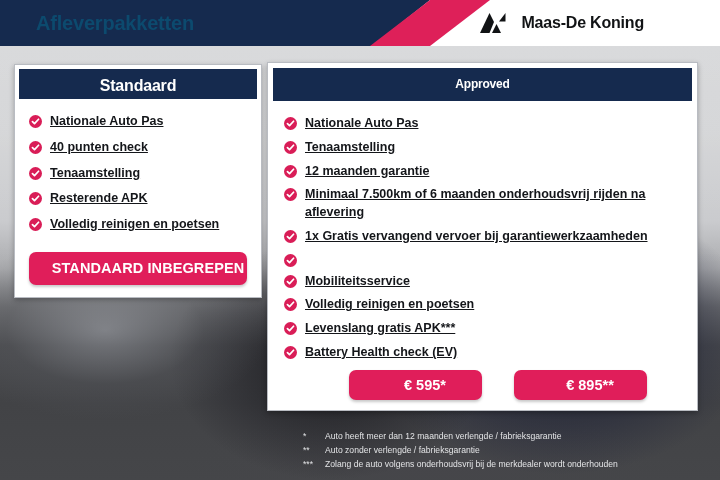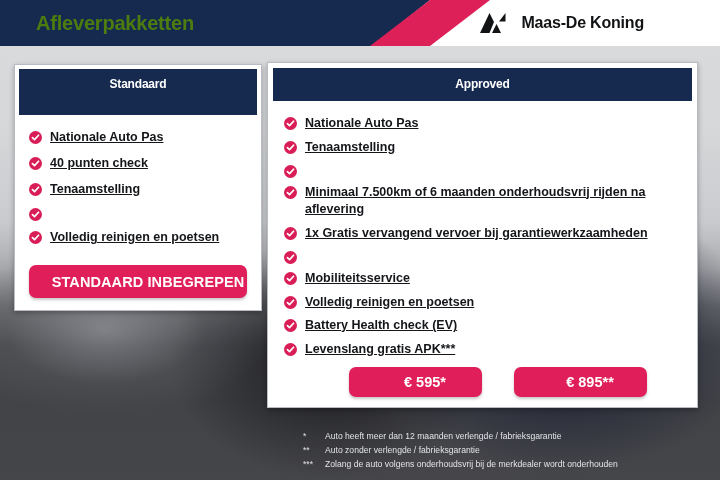--- a/index.html
+++ b/index.html
@@ -54,21 +54,21 @@
     clip-path:polygon(0 0, 100% 0, 86.5% 100%, 0 100%);
   }
   .header-pink {
     position:absolute; left:370px; top:0; height:46px; width:120px;
     background:#de2059;
     clip-path:polygon(50% 0, 100% 0, 50% 100%, 0 100%);
   }
   .header-title {
     position:absolute; left:36px; top:0; height:46px;
     display:flex; align-items:center;
-    color:#4d7c0f;
+    color:#0c4a6e;
     font-size:20px; font-weight:bold; letter-spacing:-0.2px;
   }
   .brand {
     position:absolute; right:76px; top:0; height:46px;
     display:flex; align-items:center; gap:15px;
   }
   .brand-mark { width:26px; height:20px; display:block; }
   .brand-name {
     color:#111315; font-size:16px; font-weight:bold; letter-spacing:-0.2px;
   }
@@ -84,21 +84,21 @@
   .card-approved { left:267px; top:62px; width:431px; }
 
   .card-head {
     background:#152a4e;
     color:#fff;
     text-align:center;
     font-size:17px; font-weight:bold;
     padding:9px 6px 10px;
     letter-spacing:-0.2px;
   }
-  .card-standard .card-head { margin:4px 4px 0; padding:8px 6px 24px; font-size:12px; }
+  .card-standard .card-head { margin:4px 4px 0; padding:8px 6px 4px; font-size:16px; }
   .card-approved .card-head { margin:5px 5px 0; padding:9px 6px 10px; font-size:12px; }
 
   .card-body { padding:14px 14px 12px; }
   .card-approved .card-body { padding:14px 16px 10px; }
 
   ul.feature-list { list-style:none; }
   ul.feature-list li {
     display:flex; align-items:flex-start; gap:8px;
     margin-bottom:8px;
     color:#14161a;
@@ -200,20 +200,21 @@
               </svg>
             </span>
             <span>Tenaamstelling</span>
           </li>
           <li>
             <span class="check">
               <svg viewBox="0 0 10 10">
                 <path d="M1.6 5.1 L3.9 7.3 L8.4 2.5" fill="none" stroke="#ffffff" stroke-width="1.9" stroke-linecap="round" stroke-linejoin="round"></path>
               </svg>
             </span>
+            <span>Resterende APK</span>
           </li>
           <li>
             <span class="check">
               <svg viewBox="0 0 10 10">
                 <path d="M1.6 5.1 L3.9 7.3 L8.4 2.5" fill="none" stroke="#ffffff" stroke-width="1.9" stroke-linecap="round" stroke-linejoin="round"></path>
               </svg>
             </span>
             <span>Volledig reinigen en poetsen</span>
           </li>
         </ul>
@@ -240,20 +241,21 @@
               </svg>
             </span>
             <span>Tenaamstelling</span>
           </li>
           <li>
             <span class="check">
               <svg viewBox="0 0 10 10">
                 <path d="M1.6 5.1 L3.9 7.3 L8.4 2.5" fill="none" stroke="#ffffff" stroke-width="1.9" stroke-linecap="round" stroke-linejoin="round"></path>
               </svg>
             </span>
+            <span>12 maanden garantie</span>
           </li>
           <li>
             <span class="check">
               <svg viewBox="0 0 10 10">
                 <path d="M1.6 5.1 L3.9 7.3 L8.4 2.5" fill="none" stroke="#ffffff" stroke-width="1.9" stroke-linecap="round" stroke-linejoin="round"></path>
               </svg>
             </span>
             <span>Minimaal 7.500km of 6 maanden onderhoudsvrij rijden na aflevering</span>
           </li>
           <li>
@@ -286,29 +288,29 @@
               </svg>
             </span>
             <span>Volledig reinigen en poetsen</span>
           </li>
           <li>
             <span class="check">
               <svg viewBox="0 0 10 10">
                 <path d="M1.6 5.1 L3.9 7.3 L8.4 2.5" fill="none" stroke="#ffffff" stroke-width="1.9" stroke-linecap="round" stroke-linejoin="round"></path>
               </svg>
             </span>
+            <span>Levenslang gratis APK***</span>
+          </li>
+          <li>
+            <span class="check">
+              <svg viewBox="0 0 10 10">
+                <path d="M1.6 5.1 L3.9 7.3 L8.4 2.5" fill="none" stroke="#ffffff" stroke-width="1.9" stroke-linecap="round" stroke-linejoin="round"></path>
+              </svg>
+            </span>
             <span>Battery Health check (EV)</span>
-          </li>
-          <li>
-            <span class="check">
-              <svg viewBox="0 0 10 10">
-                <path d="M1.6 5.1 L3.9 7.3 L8.4 2.5" fill="none" stroke="#ffffff" stroke-width="1.9" stroke-linecap="round" stroke-linejoin="round"></path>
-              </svg>
-            </span>
-            <span>Levenslang gratis APK***</span>
           </li>
         </ul>
       <div class="price-row" id="price-row">
           <button class="btn-pink btn-price">€ 595*</button>
           <button class="btn-pink btn-price">€ 895**</button>
         </div>
     </div>
   </div>
 
   <div class="footnotes" id="footnotes">

